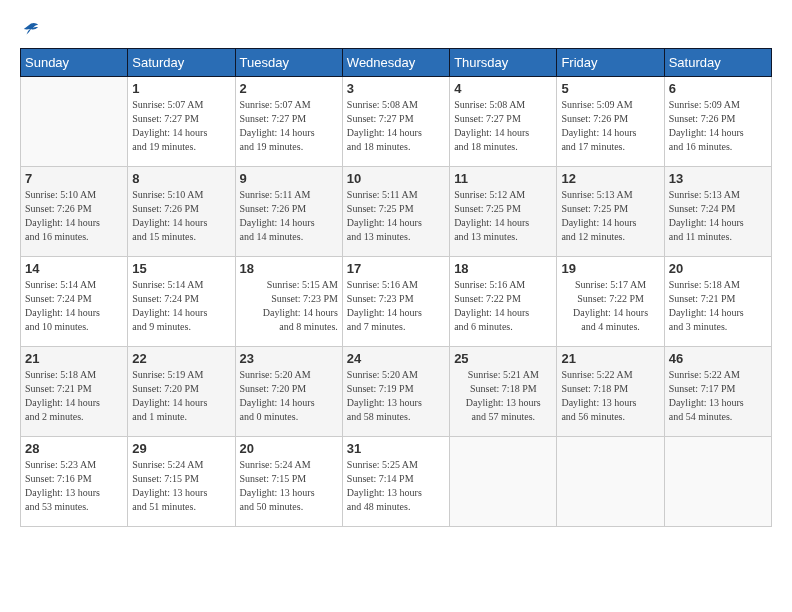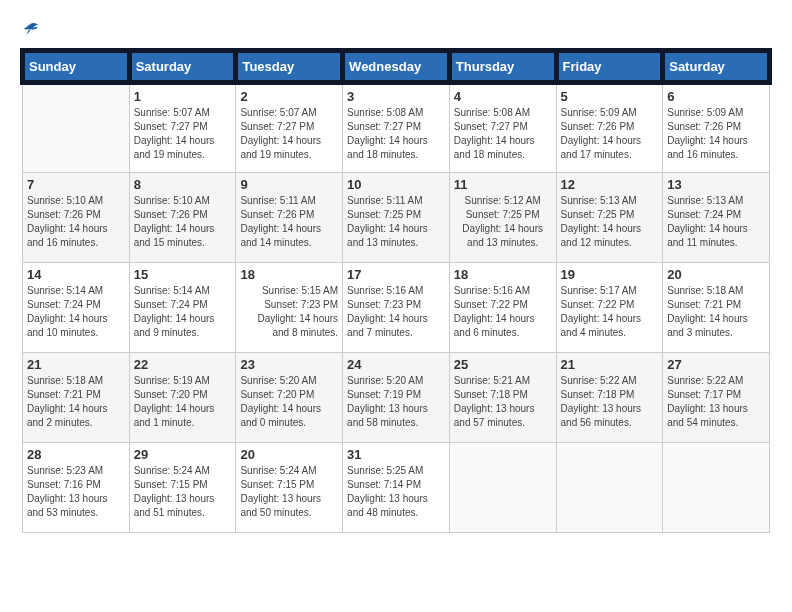--- a/index.html
+++ b/index.html
@@ -56,41 +56,42 @@
       width: 100%;
       border-collapse: collapse;
       font-size: 11px;
     }
     thead tr th {
       background-color: #2a6db5;
       color: #fff;
       padding: 6px 4px;
       text-align: left;
       font-size: 13px;
-      font-weight: bold;
-      border: 5px solid #0f172a;
+      font-weight: normal;
+      border: 1px solid #0f172a;
     }
     tbody tr td {
       border: 1px solid #ccc;
       padding: 4px;
       vertical-align: top;
       width: 14.28%;
       height: 90px;
     }
     .day-num {
       font-size: 13px;
       font-weight: bold;
       color: #333;
       display: block;
       margin-bottom: 2px;
     }
     .day-info {
       font-size: 10px;
       color: #444;
       line-height: 1.4;
+      font-family: Liberation Serif, serif;
     }
     tbody tr:nth-child(odd) td {
       background-color: #fff;
     }
     tbody tr:nth-child(even) td {
       background-color: #f5f5f5;
     }
     .empty-cell {
       background-color: #f9f9f9 !important;
     }
@@ -198,21 +199,21 @@
         </td>
         <td>
           <span class="day-num">10</span>
           <div class="day-info" style="white-space: pre-line;">Sunrise: 5:11 AM
 Sunset: 7:25 PM
 Daylight: 14 hours
 and 13 minutes.</div>
         </td>
         <td>
           <span class="day-num">11</span>
-          <div class="day-info" style="white-space: pre-line; text-align: center;">Sunrise: 5:12 AM
+          <div class="day-info" style="white-space: pre-line;">Sunrise: 5:12 AM
 Sunset: 7:25 PM
 Daylight: 14 hours
 and 13 minutes.</div>
         </td>
         <td>
           <span class="day-num">12</span>
           <div class="day-info" style="white-space: pre-line;">Sunrise: 5:13 AM
 Sunset: 7:25 PM
 Daylight: 14 hours
 and 12 minutes.</div>
@@ -256,21 +257,21 @@
         </td>
         <td>
           <span class="day-num">18</span>
           <div class="day-info" style="white-space: pre-line;">Sunrise: 5:16 AM
 Sunset: 7:22 PM
 Daylight: 14 hours
 and 6 minutes.</div>
         </td>
         <td>
           <span class="day-num">19</span>
-          <div class="day-info" style="white-space: pre-line;">Sunrise: 5:17 AM
+          <div class="day-info" style="white-space: pre-line; text-align: center;">Sunrise: 5:17 AM
 Sunset: 7:22 PM
 Daylight: 14 hours
 and 4 minutes.</div>
         </td>
         <td>
           <span class="day-num">20</span>
           <div class="day-info" style="white-space: pre-line;">Sunrise: 5:18 AM
 Sunset: 7:21 PM
 Daylight: 14 hours
 and 3 minutes.</div>
@@ -300,34 +301,34 @@
         </td>
         <td>
           <span class="day-num">24</span>
           <div class="day-info" style="white-space: pre-line;">Sunrise: 5:20 AM
 Sunset: 7:19 PM
 Daylight: 13 hours
 and 58 minutes.</div>
         </td>
         <td>
           <span class="day-num">25</span>
-          <div class="day-info" style="white-space: pre-line;">Sunrise: 5:21 AM
+          <div class="day-info" style="white-space: pre-line; text-align: center;">Sunrise: 5:21 AM
 Sunset: 7:18 PM
 Daylight: 13 hours
 and 57 minutes.</div>
         </td>
         <td>
           <span class="day-num">21</span>
           <div class="day-info" style="white-space: pre-line;">Sunrise: 5:22 AM
 Sunset: 7:18 PM
 Daylight: 13 hours
 and 56 minutes.</div>
         </td>
         <td>
-          <span class="day-num">27</span>
+          <span class="day-num">46</span>
           <div class="day-info" style="white-space: pre-line;">Sunrise: 5:22 AM
 Sunset: 7:17 PM
 Daylight: 13 hours
 and 54 minutes.</div>
         </td>
       </tr>
       <tr>
         <td>
           <span class="day-num">28</span>
           <div class="day-info" style="white-space: pre-line;">Sunrise: 5:23 AM

